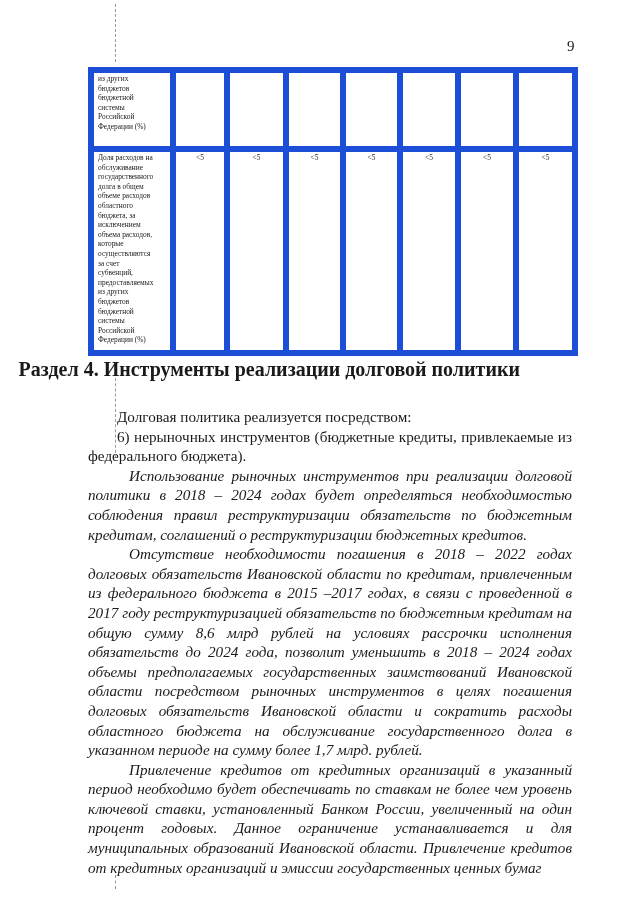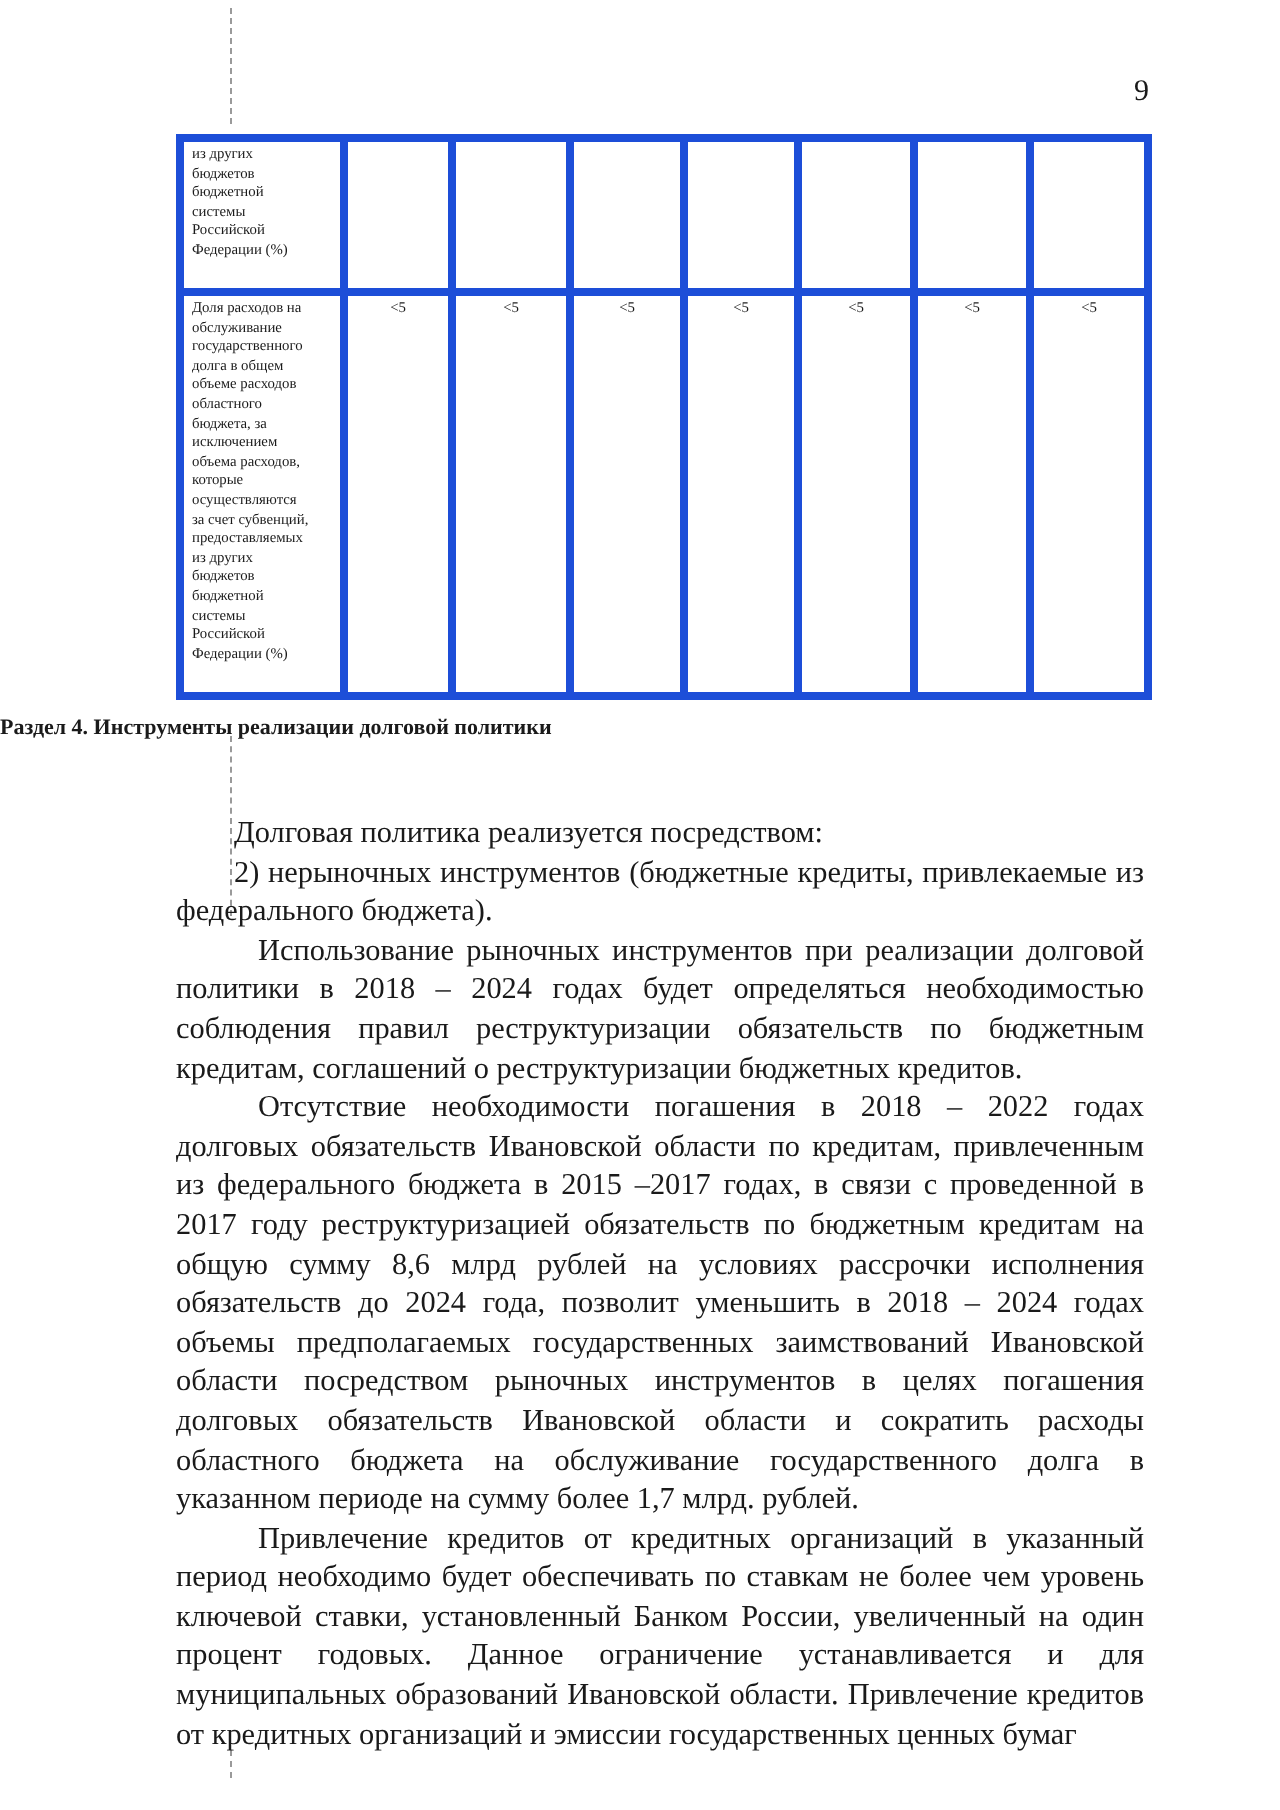--- a/index.html
+++ b/index.html
@@ -2,32 +2,32 @@
 <html><head>
 <meta charset="utf-8">
 <style>
   html, body { margin: 0; padding: 0; background: #ffffff; }
   body { width: 640px; height: 905px; position: relative; overflow: hidden;
          font-family: "Liberation Serif", "DejaVu Serif", serif; color: #1a1a1a; }
   .margin-mark { position: absolute; left: 115px; width: 0; border-left: 1px dashed #9a9a9a; }
   .page-number { position: absolute; left: 567px; top: 38px; font-size: 15px; }
   table.data-table { position: absolute; left: 88px; top: 67px; width: 484px;
          border-collapse: collapse; table-layout: fixed; }
-  table.data-table td { border: 4px solid #1d4ed8; vertical-align: top; padding: 1px 14px;
+  table.data-table td { border: 6px solid #1d4ed8; vertical-align: top; padding: 1px 14px;
          font-size: 7.4px; line-height: 9.6px; }
   table.data-table td.label { padding-left: 4px; }
   table.data-table td.val { text-align: center; font-size: 7.4px; }
   .row1 td { height: 71px; }
   .row2 td { height: 196px; margin-top: 26px; }
-  .section-title { position: absolute; left: 0; width: 520px; top: 358px; text-align: left;
-         font-weight: bold; font-size: 11px; }
+  .section-title { position: absolute; left: 0; width: 520px; top: 358px; text-align: right;
+         font-weight: bold; font-size: 20px; }
   .body-text { position: absolute; left: 88px; top: 407px; width: 484px; font-size: 15.2px;
          line-height: 19.6px; }
   .body-text p { margin: 0; text-align: justify; text-align-last: left; }
-  .body-text p.indent { text-indent: 41px; }
+  .body-text p.indent { text-indent: 41px; font-style: italic; }
   .body-text p.ind-small { text-indent: 29px; }
 </style>
 </head>
 <body>
 
 <div class="margin-mark" style="top:4px;height:58px;"></div>
 <div class="margin-mark" style="top:368px;height:90px;"></div>
 <div class="margin-mark" style="top:875px;height:14px;"></div>
 
 <div class="page-number">9</div>
@@ -64,17 +64,17 @@
     <td class="val">&lt;5</td>
     <td class="val">&lt;5</td>
   </tr>
 </tbody>
   </table>
 
 <div class="section-title">Раздел 4. Инструменты реализации долговой политики</div>
 
 <div class="body-text">
   <p class="ind-small">Долговая политика реализуется посредством:</p>
-  <p class="ind-small">2) нерыночных инструментов (бюджетные кредиты, привлекаемые из федерального бюджета).</p>
+  <p class="ind-small">6) нерыночных инструментов (бюджетные кредиты, привлекаемые из федерального бюджета).</p>
   <p class="indent">Использование рыночных инструментов при реализации долговой политики в 2018 – 2024 годах будет определяться необходимостью соблюдения правил реструктуризации обязательств по бюджетным кредитам, соглашений о реструктуризации бюджетных кредитов.</p>
   <p class="indent">Отсутствие необходимости погашения в 2018 – 2022 годах долговых обязательств Ивановской области по кредитам, привлеченным из федерального бюджета в 2015 –2017 годах, в связи с проведенной в 2017 году реструктуризацией обязательств по бюджетным кредитам на общую сумму 8,6 млрд рублей на условиях рассрочки исполнения обязательств до 2024 года, позволит уменьшить в 2018 – 2024 годах объемы предполагаемых государственных заимствований Ивановской области посредством рыночных инструментов в целях погашения долговых обязательств Ивановской области и сократить расходы областного бюджета на обслуживание государственного долга в указанном периоде на сумму более 1,7 млрд. рублей.</p>
   <p class="indent">Привлечение кредитов от кредитных организаций в указанный период необходимо будет обеспечивать по ставкам не более чем уровень ключевой ставки, установленный Банком России, увеличенный на один процент годовых. Данное ограничение устанавливается и для муниципальных образований Ивановской области. Привлечение кредитов от кредитных организаций и эмиссии государственных ценных бумаг</p>
 </div>
 
 </body></html>

